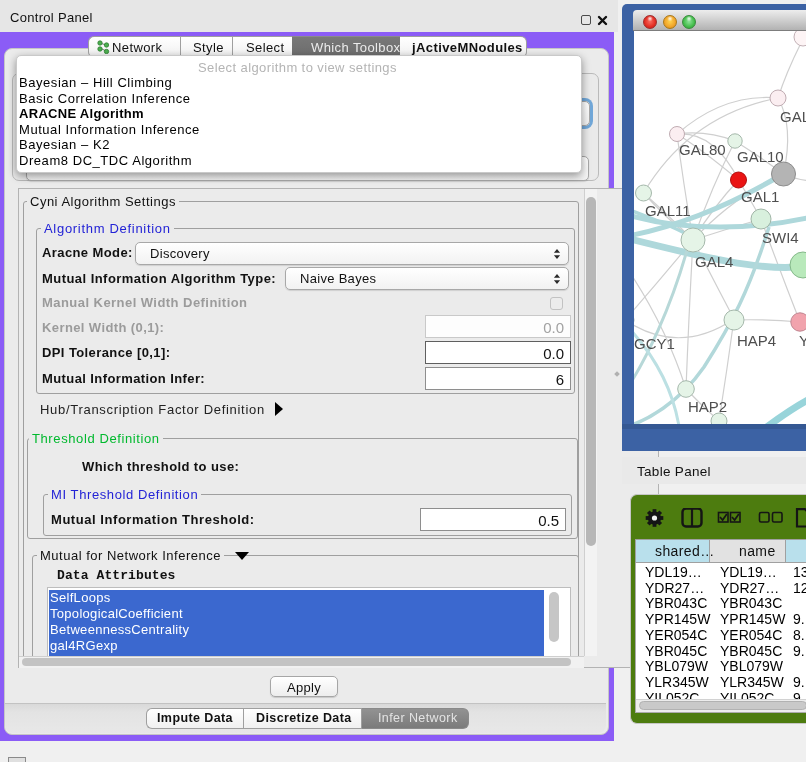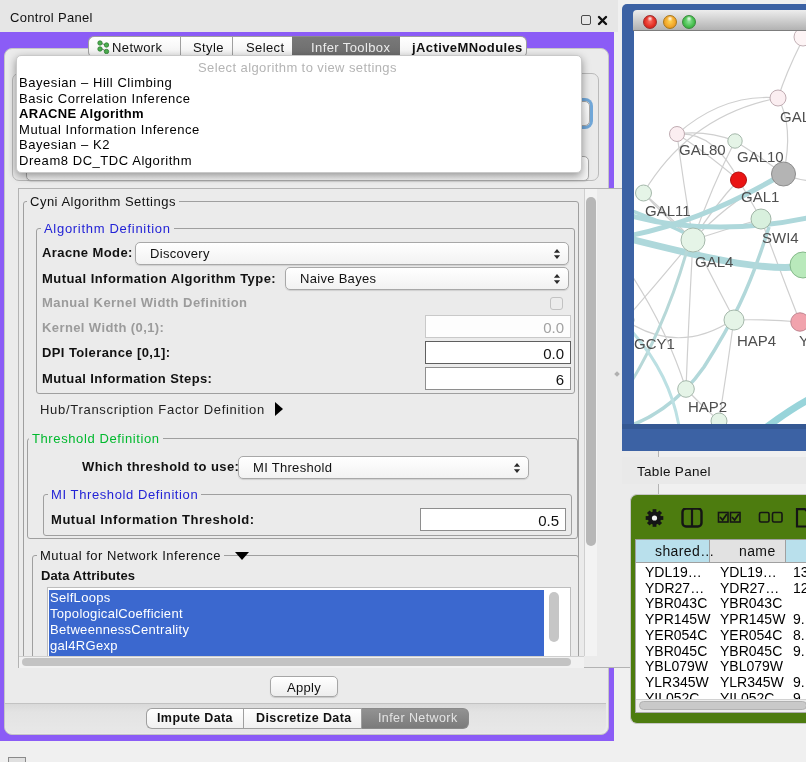--- a/index.html
+++ b/index.html
@@ -38,21 +38,21 @@
     <svg class="abs" style="left:9px;top:4px;" width="13" height="14" viewBox="0 0 13 14">
       <path d="M3 3 L9 5 M3 8 L9 11" stroke="#777" stroke-width="1"></path>
       <circle cx="3" cy="3" r="2.2" fill="#4caf50" stroke="#2e7d32" stroke-width="0.8"></circle>
       <circle cx="9.5" cy="5" r="2.2" fill="#4caf50" stroke="#2e7d32" stroke-width="0.8"></circle>
       <circle cx="3" cy="9" r="2.2" fill="#4caf50" stroke="#2e7d32" stroke-width="0.8"></circle>
       <circle cx="9.5" cy="11.5" r="2.2" fill="#4caf50" stroke="#2e7d32" stroke-width="0.8"></circle>
     </svg>
     <div class="lbl" style="left:24px;top:11px;">Network</div>
     <div class="lbl" style="left:105px;top:11px;text-align:right;">Style</div>
     <div class="lbl" style="left:158px;top:11px;">Select</div>
-    <div class="lbl" style="left:223px;top:11px;color:#ececec;">Infer Toolbox</div>
+    <div class="lbl" style="left:223px;top:11px;color:#ececec;">Which Toolbox</div>
     <div class="lbl b" style="left:324px;top:11px;letter-spacing:0.4px;">jActiveMNodules</div>
   </div>
 
   <div class="abs" style="left:12px;top:73px;width:587px;height:108px;border:1px solid #bababa;border-radius:7px;background:#eaeaea;box-sizing:border-box;"></div>
 
   <div class="combo" style="left:20px;top:101px;width:568px;height:23px;box-shadow:0 0 0 3px rgba(92,155,213,0.85);"></div>
 
   <div class="combo" style="left:26px;top:156px;width:561px;height:23px;"></div>
 
   <div class="abs" id="scrollpane" style="left:18px;top:188px;width:641px;height:480px;border:1px solid #b3b3b3;background:#ebebeb;box-sizing:border-box;">
@@ -86,56 +86,50 @@
       <div class="lbl b gray" style="left:23px;top:138px;">Kernel Width (0,1):</div>
       <div class="inp" style="left:406px;top:126px;width:144px;height:21px;border:1px solid #c9c9c9;background:#fdfdfd;">
           <span style="color:#a2a2a2;">0.0</span>
         </div>
 
       <div class="lbl b" style="left:23px;top:163px;">DPI Tolerance [0,1]:</div>
       <div class="inp" style="left:406px;top:152px;width:144px;height:21px;border-color:#5f5f5f;">
           <span>0.0</span>
         </div>
 
-      <div class="lbl b" style="left:23px;top:189px;">Mutual Information Steps:</div>
+      <div class="lbl b" style="left:23px;top:189px;">Mutual Information Infer:</div>
       <div class="inp" style="left:406px;top:178px;width:144px;height:21px;">
           <span>6</span>
         </div>
 
       <div class="lbl" style="left:21px;top:220px;letter-spacing:0.7px;color:#222;">Hub/Transcription Factor Definition</div>
       <svg class="abs" style="left:255px;top:213px;" width="10" height="14" viewBox="0 0 10 14">
           <path d="M1 0 L9 7 L1 14 Z" fill="#000"></path>
         </svg>
 
       <div class="grp" style="left:8px;top:249px;width:549px;height:99px;"></div>
       <div class="gtitle" style="left:10px;top:249px;color:#00b92e;letter-spacing:0.6px;">Threshold Definition</div>
 
       <div class="lbl b" style="left:63px;top:277px;">Which threshold to use:</div>
-      <div class="combo" style="left:219px;top:267px;width:289px;height:21px;">
-          <span class="ct">MI Threshold</span>
-        <svg class="carr" viewBox="0 0 9 12">
-            <path d="M4.5 0 L8.2 4.6 L0.8 4.6 Z M4.5 12 L8.2 7.4 L0.8 7.4 Z" fill="#2a2a2a"></path>
-          </svg>
-        </div>
 
       <div class="grp" style="left:24px;top:305px;width:527px;height:40px;"></div>
       <div class="gtitle" style="left:29px;top:305px;color:#2323d6;letter-spacing:0.6px;">MI Threshold Definition</div>
 
       <div class="lbl b" style="left:32px;top:330px;letter-spacing:0.55px;">Mutual Information Threshold:</div>
       <div class="inp" style="left:401px;top:319px;width:144px;height:21px;">
           <span>0.5</span>
         </div>
 
       <div class="grp" style="left:13px;top:366px;width:545px;height:340px;"></div>
       <div class="gtitle" style="left:18px;top:366px;color:#111;letter-spacing:0.5px;">Mutual for Network Inference</div>
       <svg class="abs" style="left:216px;top:362px;" width="14" height="10" viewBox="0 0 14 10">
           <path d="M0 1 L14 1 L7 9 Z" fill="#000"></path>
         </svg>
 
-      <div class="lbl b" style="left:22px;top:386px;letter-spacing:0.1px;">Data Attributes</div>
+      <div class="lbl b" style="left:38px;top:386px;letter-spacing:0.1px;font-family:Liberation Mono, monospace;">Data Attributes</div>
 
       <div class="abs" style="left:28px;top:398px;width:522px;height:120px;background:#fff;border:1px solid #bdbdbd;">
         <div class="abs" style="left:1px;top:2px;width:495px;height:118px;background:#3b68cf;"></div>
         <div class="abs" style="left:2px;top:2px;color:#fff;font-size:13px;letter-spacing:0.3px;line-height:16px;">SelfLoops<br>TopologicalCoefficient<br>BetweennessCentrality<br>gal4RGexp<br>gal80Rexp</div>
         <div class="abs" style="left:501px;top:4px;width:10px;height:50px;background:#c6c6c6;border-radius:5px;"></div>
       </div>
     </div>
 
     <div class="abs" style="left:565px;top:0;width:13px;height:467px;background:#f3f3f3;border-left:1px solid #cfcfcf;box-sizing:border-box;"></div>
     <div class="abs" style="left:567px;top:8px;width:10px;height:349px;background:#b7b7b7;border-radius:5px;"></div>

